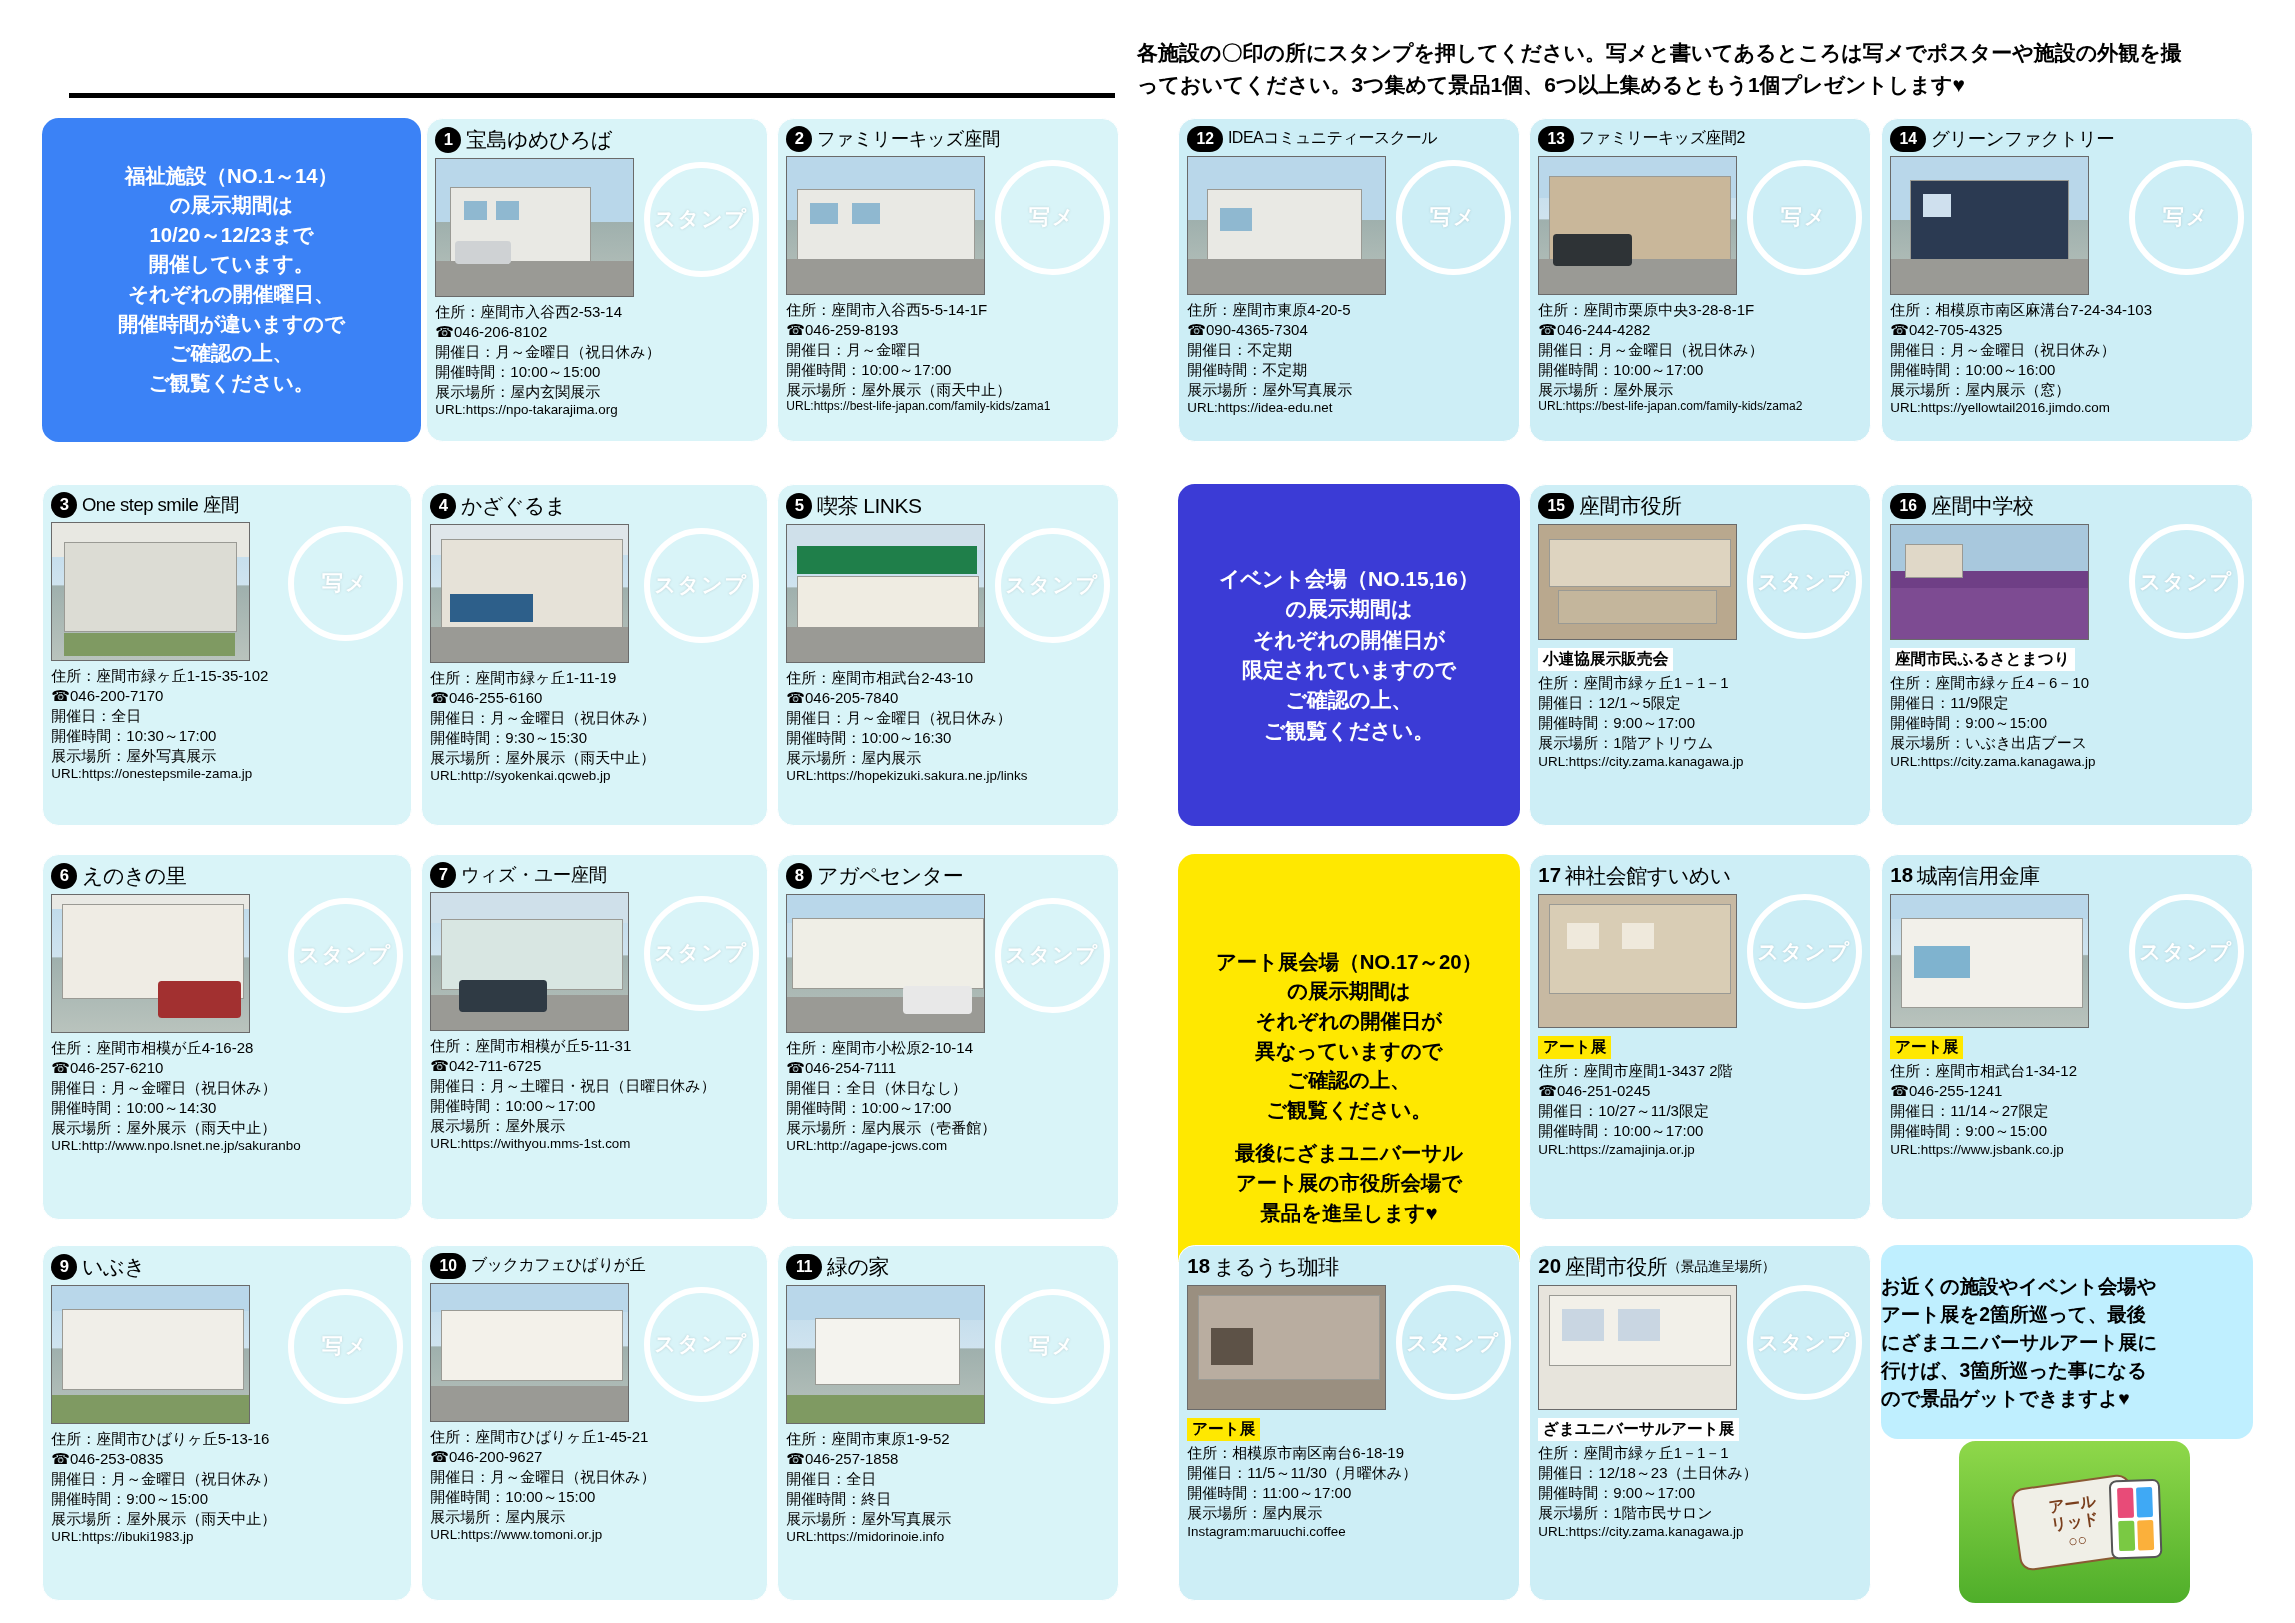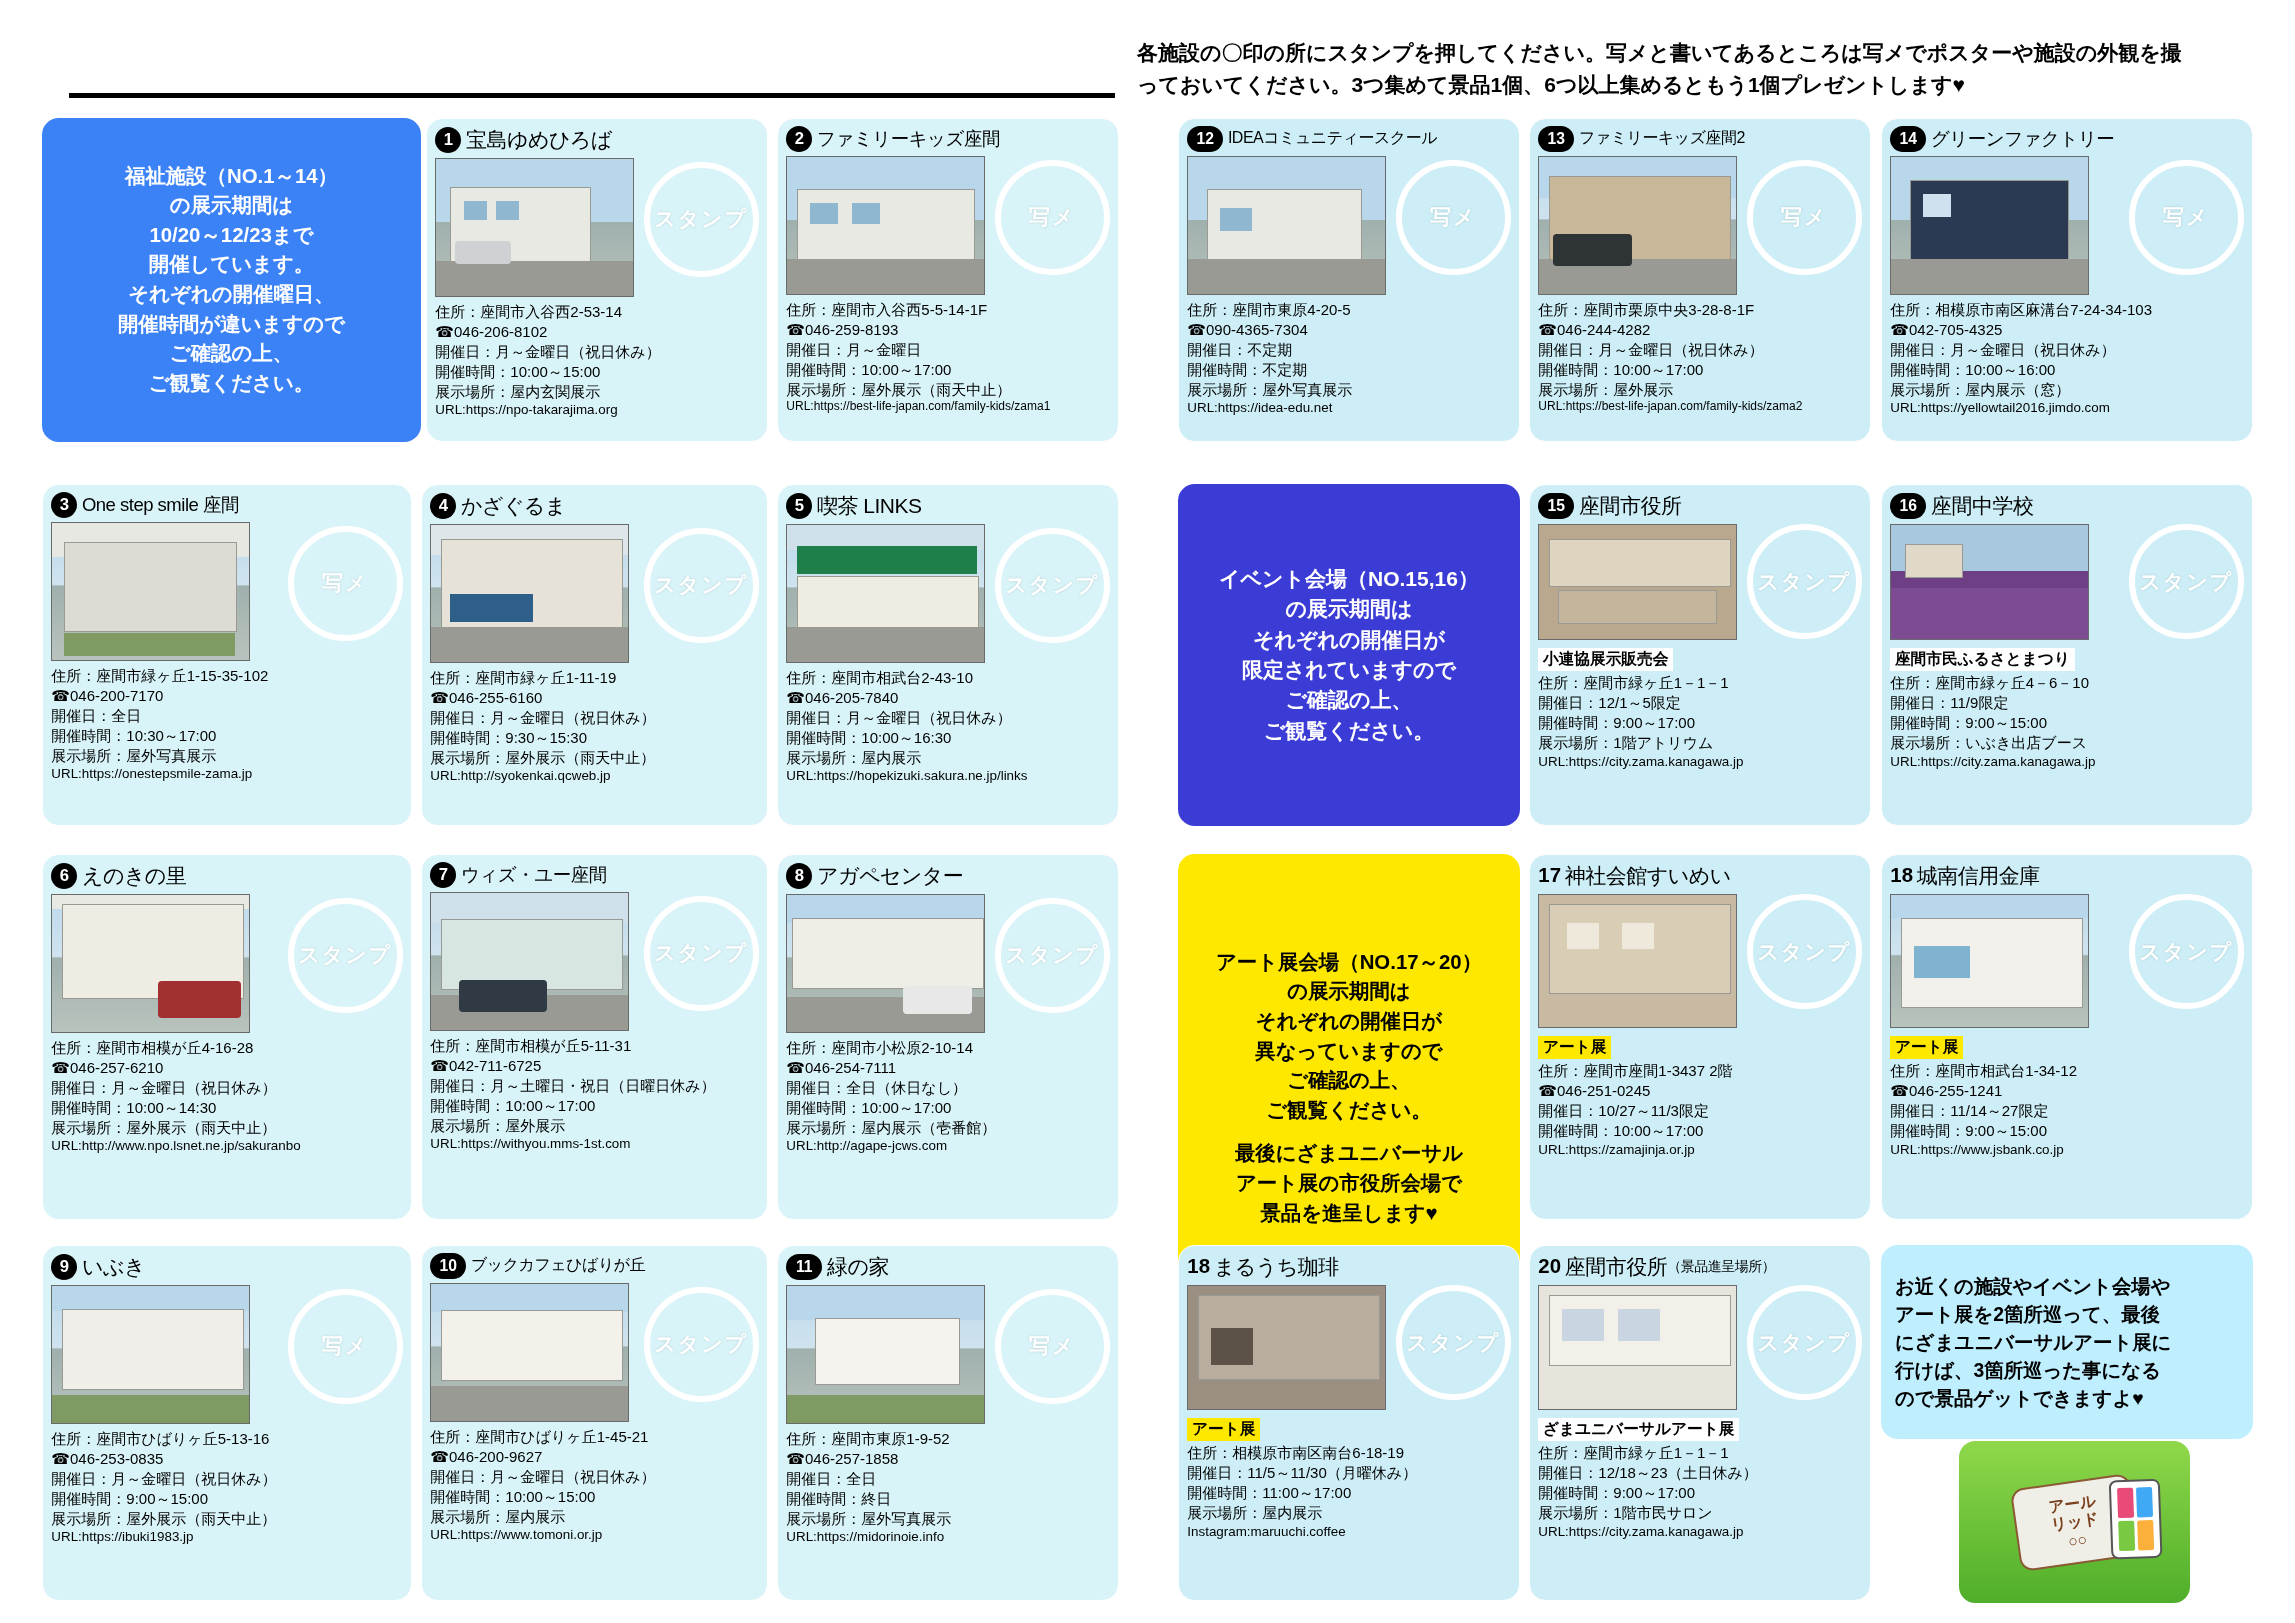--- a/index.html
+++ b/index.html
@@ -642,21 +642,21 @@
     <div class="details">
       <div><span class="hl cyan">ざまユニバーサルアート展</span></div>
       <div>住所：座間市緑ヶ丘1－1－1</div>
       <div>開催日：12/18～23（土日休み）</div>
       <div>開催時間：9:00～17:00</div>
       <div>展示場所：1階市民サロン</div>
       <div class="url">URL:https://city.zama.kanagawa.jp</div>
     </div>
   </div>
 
-  <div class="panel cyan" style="left:1881px;top:1245px;width:372px;height:194px;font-size:19.4px;align-items:flex-start;padding-left:14px;text-align:left;">
+  <div class="panel cyan" style="left:1881px;top:1245px;width:372px;height:194px;font-size:19.4px;align-items:flex-start;text-align:left;">
     <div>お近くの施設やイベント会場や</div>
     <div>アート展を2箇所巡って、最後</div>
     <div>にざまユニバーサルアート展に</div>
     <div>行けば、3箇所巡った事になる</div>
     <div>ので景品ゲットできますよ♥</div>
   </div>
 
   <div class="logo" style="left:1957px;top:1439px;width:231px;height:162px;">
     <div class="tag">
       <span style="white-space:pre-line;text-align:center;">アール

